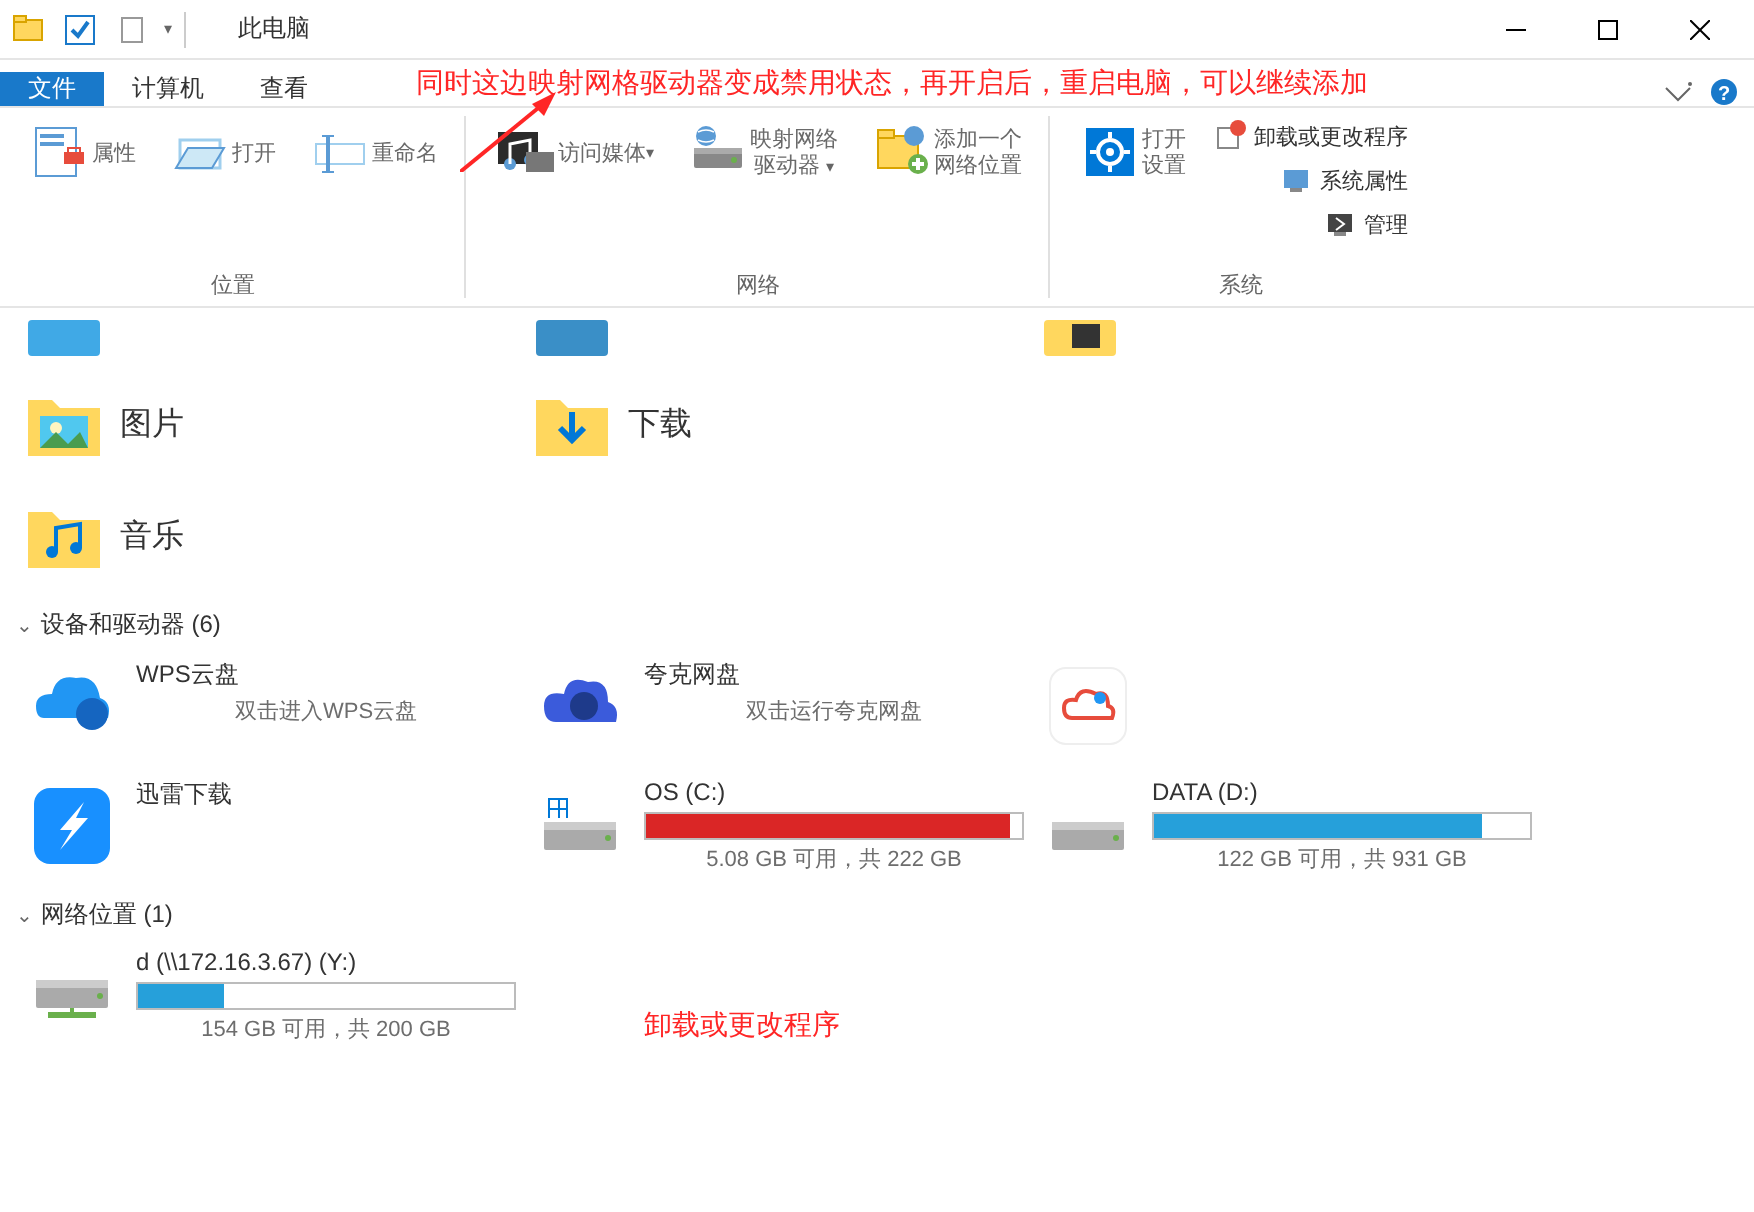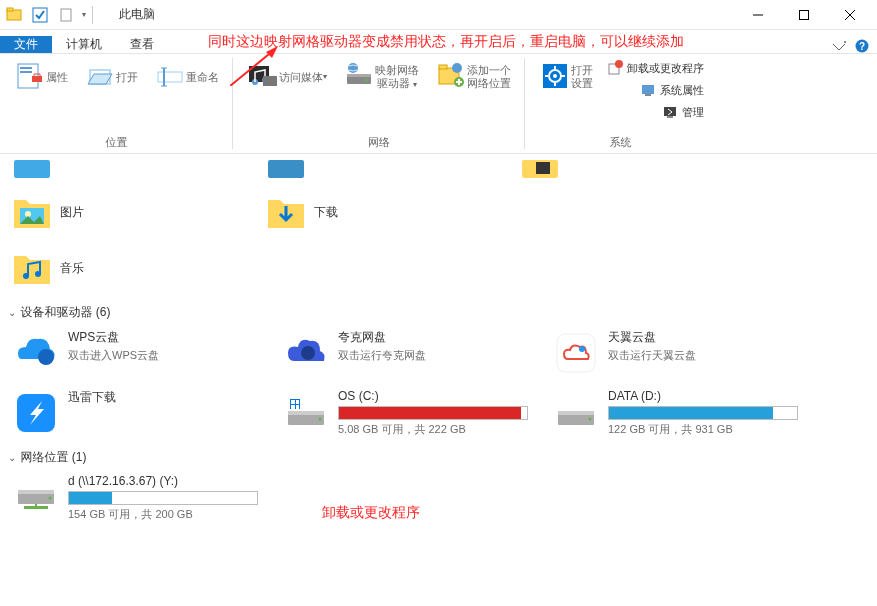--- a/index.html
+++ b/index.html
@@ -32,31 +32,31 @@
 .ribbon-small-col { display: flex; flex-direction: column; gap: 2px; align-items: flex-end; }
 .ribbon-small { display: flex; align-items: center; gap: 4px; padding: 2px 4px; cursor: pointer; font-size: 11px; color: #333; }
 .ribbon-small .icon-sm { width: 16px; height: 16px; }
 .group-label { font-size: 11px; color: #666; text-align: center; padding-bottom: 1px; }
 .drop-caret { font-size: 8px; color: #666; }
 
 .content { padding: 4px 8px 8px; }
 .folder-row { display: flex; gap: 0; margin-bottom: 8px; }
 .folder-item { display: flex; align-items: center; width: 254px; padding: 4px; cursor: pointer; }
 .folder-icon { width: 40px; height: 40px; display: flex; align-items: center; justify-content: center; margin-right: 8px; }
-.folder-label { font-size: 12px; color: #333; }
+.folder-label { font-size: 16px; color: #333; }
 
 .section-header { display: flex; align-items: center; font-size: 12px; color: #333; padding: 4px 0; cursor: pointer; }
 .section-header .caret { color: #666; margin-right: 4px; font-size: 10px; }
 
-.device-row { display: flex; gap: 16px; margin-bottom: 4px; }
+.device-row { display: flex; gap: 0; margin-bottom: 4px; }
 .device-item { display: flex; width: 254px; padding: 4px; cursor: pointer; }
 .device-icon { width: 48px; height: 48px; display: flex; align-items: center; justify-content: center; margin-right: 8px; }
 .device-info { display: flex; flex-direction: column; flex: 1; }
 .device-title { font-size: 12px; color: #333; }
-.device-sub { font-size: 11px; color: #6d6d6d; margin-top: 2px; }
+.device-sub { font-size: 11px; color: #6d6d6d; margin-top: 2px; text-align: center; }
 .prog-bar { width: 190px; height: 14px; border: 1px solid #bcbcbc; background: #fff; margin-top: 3px; position: relative; }
 .prog-fill { height: 100%; }
 
 .annotation-mid { position: absolute; left: 322px; top: 504px; color: #ff2626; font-size: 14px; }
 
 svg { display: block; }
 </style>
 </head>
 <body>
 
@@ -362,22 +362,20 @@
     </div>
     <div class="device-item">
       <span class="device-icon">
           <svg width="44" height="44">
             <rect x="3" y="3" width="38" height="38" rx="8" fill="#fff" stroke="#eee"></rect>
             <path d="M14 28 Q10 28 10 23 Q10 18 16 19 Q18 12 26 16 Q32 14 32 22 Q36 23 34 28 Z" fill="none" stroke="#e74c3c" stroke-width="2"></path>
             <circle cx="28" cy="18" r="3" fill="#2196f3"></circle>
           </svg>
         </span>
       <div class="device-info">
-        <span class="device-title">天翼云盘</span>
-        <span class="device-sub">双击运行天翼云盘</span>
       </div>
     </div>
   </div>
 
   <div class="device-row">
     <div class="device-item">
       <span class="device-icon">
           <svg width="44" height="44">
             <rect x="3" y="3" width="38" height="38" rx="8" fill="#1890ff"></rect>
             <path d="M28 10 L16 24 L22 24 L16 34 L30 18 L24 18 Z" fill="#fff"></path>

